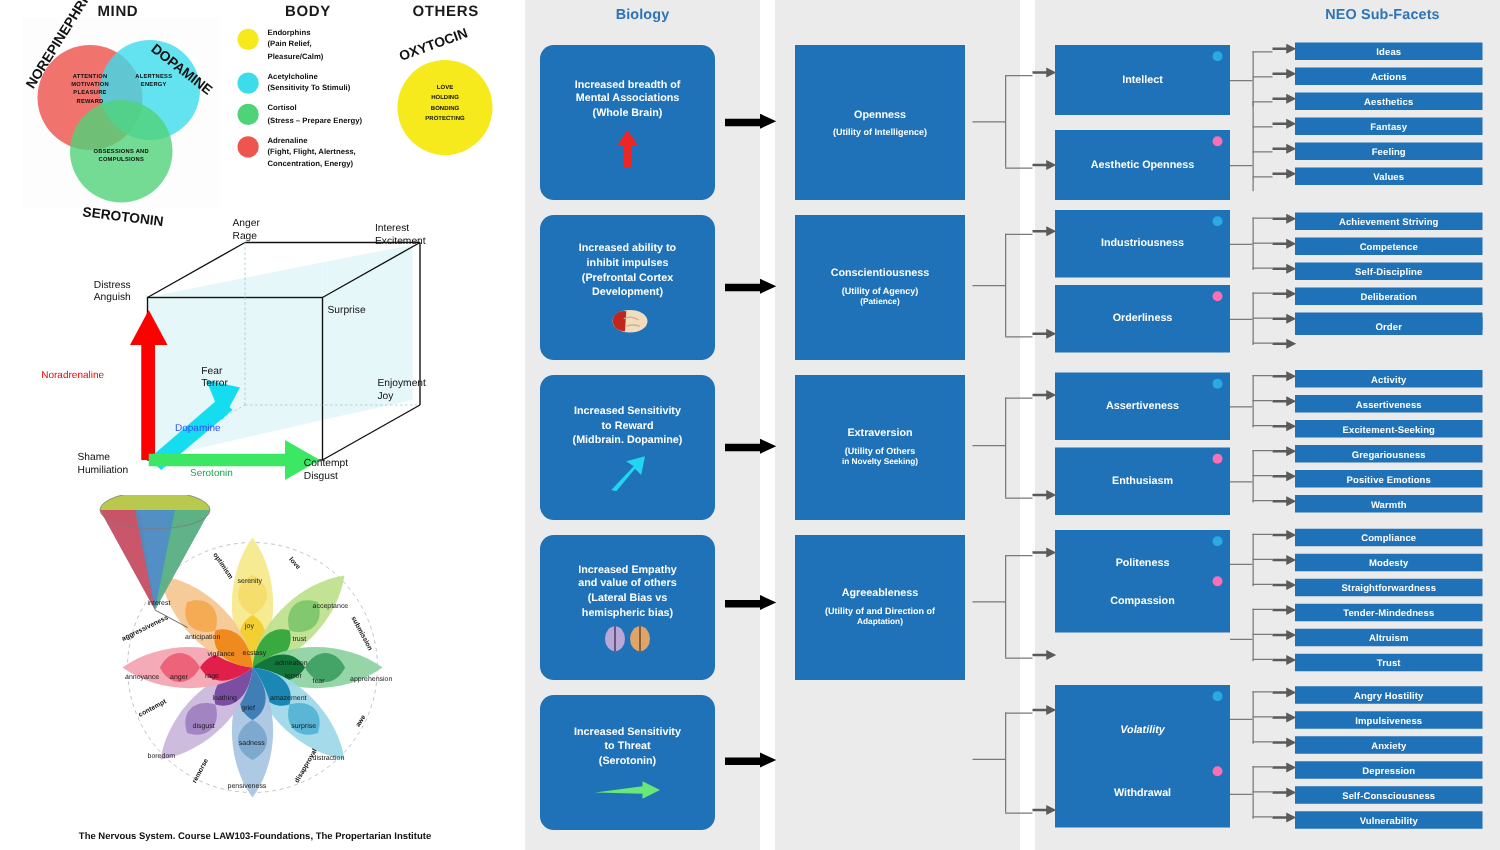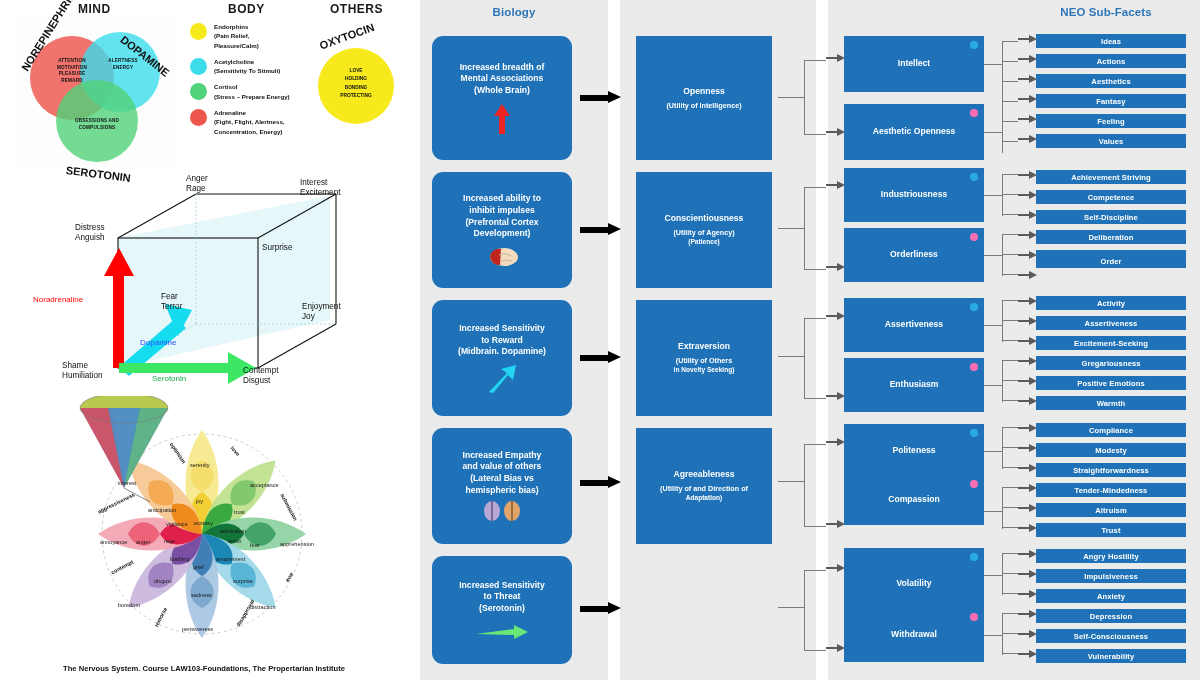--- a/index.html
+++ b/index.html
@@ -475,25 +475,25 @@
       <div class="l1">Assertiveness</div>
     </div>
     <div class="bx dy-bx" style="top:358px;height:54px;">
       <div class="dot" style="background:#fb6fb5"></div>
       <div class="l1">Enthusiasm</div>
     </div>
     <div class="bx dy-bx" style="top:424px;height:54px;">
       <div class="dot" style="background:#29abe2"></div>
       <div class="l1">Politeness</div>
     </div>
-    <div class="bx dy-bx" style="top:475px;height:50px;">
+    <div class="bx dy-bx" style="top:456px;height:50px;">
       <div class="dot" style="background:#fb6fb5"></div>
       <div class="l1">Compassion</div>
     </div>
-    <div class="bx dy-bx" style="top:548px;height:72px;">
+    <div class="bx dy-bx" style="top:548px;height:72px;font-style:italic;">
       <div class="dot" style="background:#29abe2"></div>
       <div class="l1">Volatility</div>
     </div>
     <div class="bx dy-bx" style="top:608px;height:54px;">
       <div class="dot" style="background:#fb6fb5"></div>
       <div class="l1">Withdrawal</div>
     </div>
 
     <div class="gline h" style="left:576px;top:64px;width:18px;"></div>
     <div class="gline v" style="left:594px;top:41px;height:44px;"></div>

